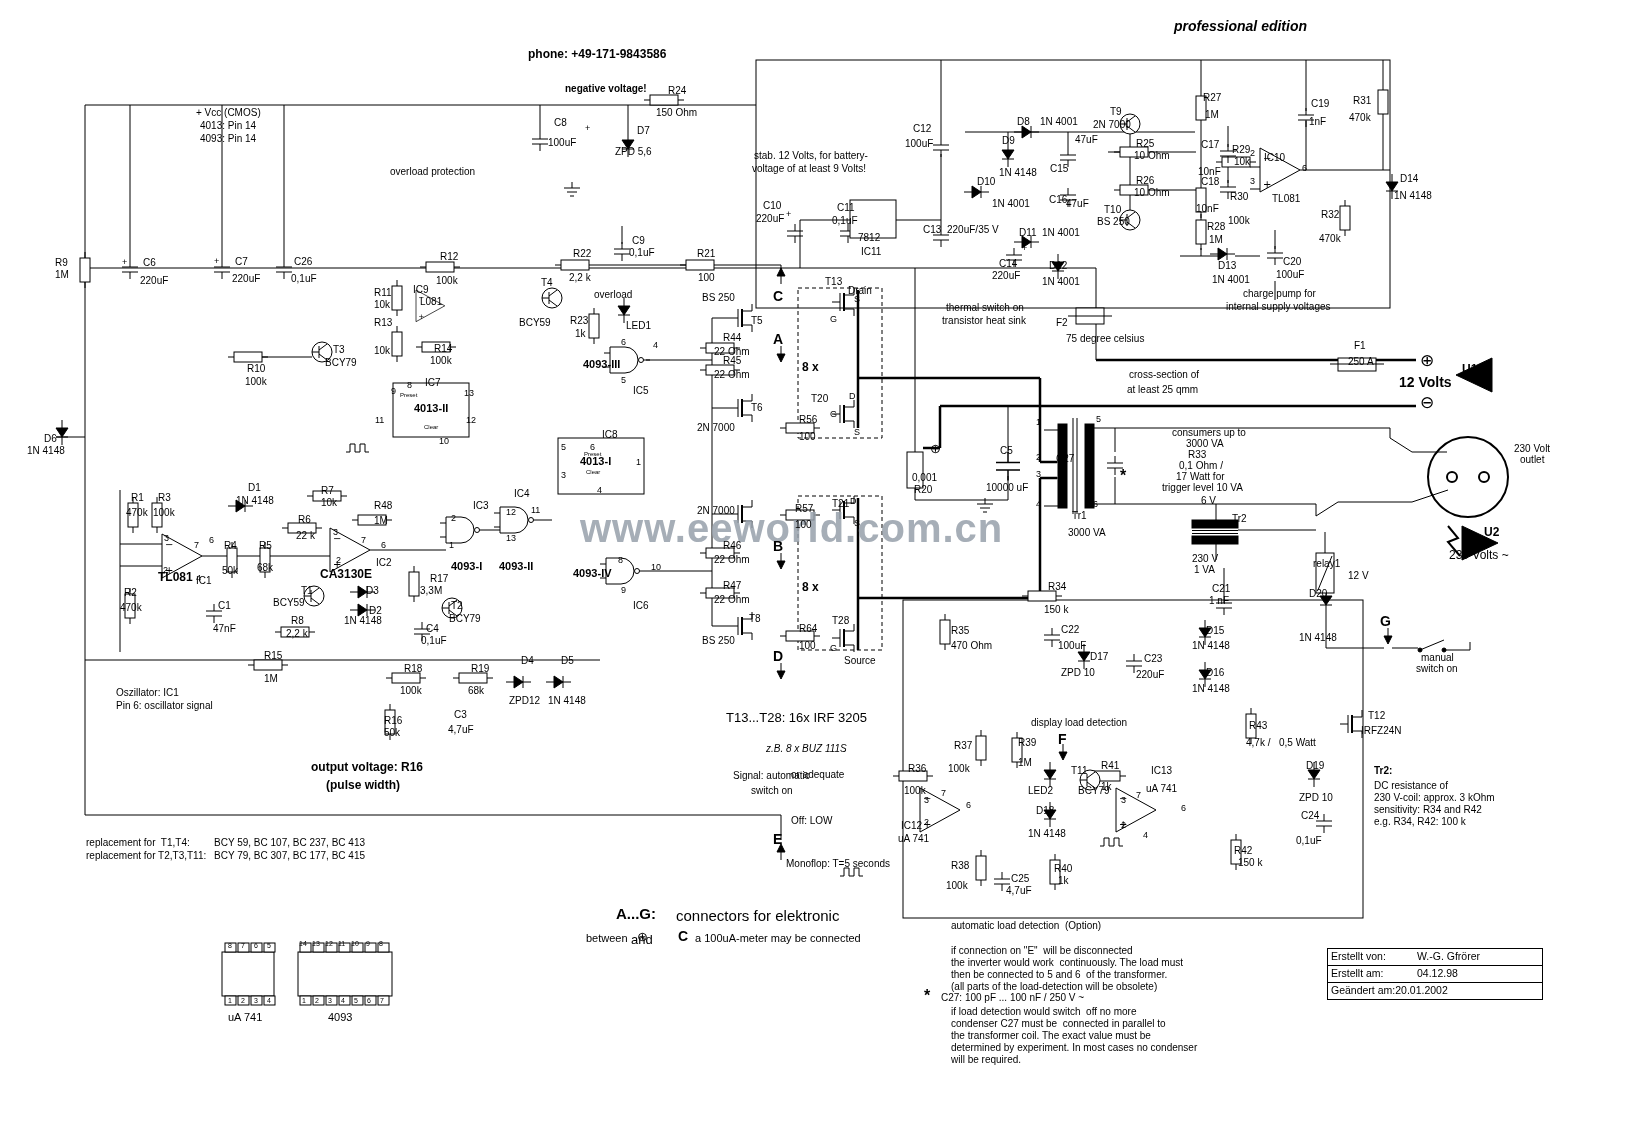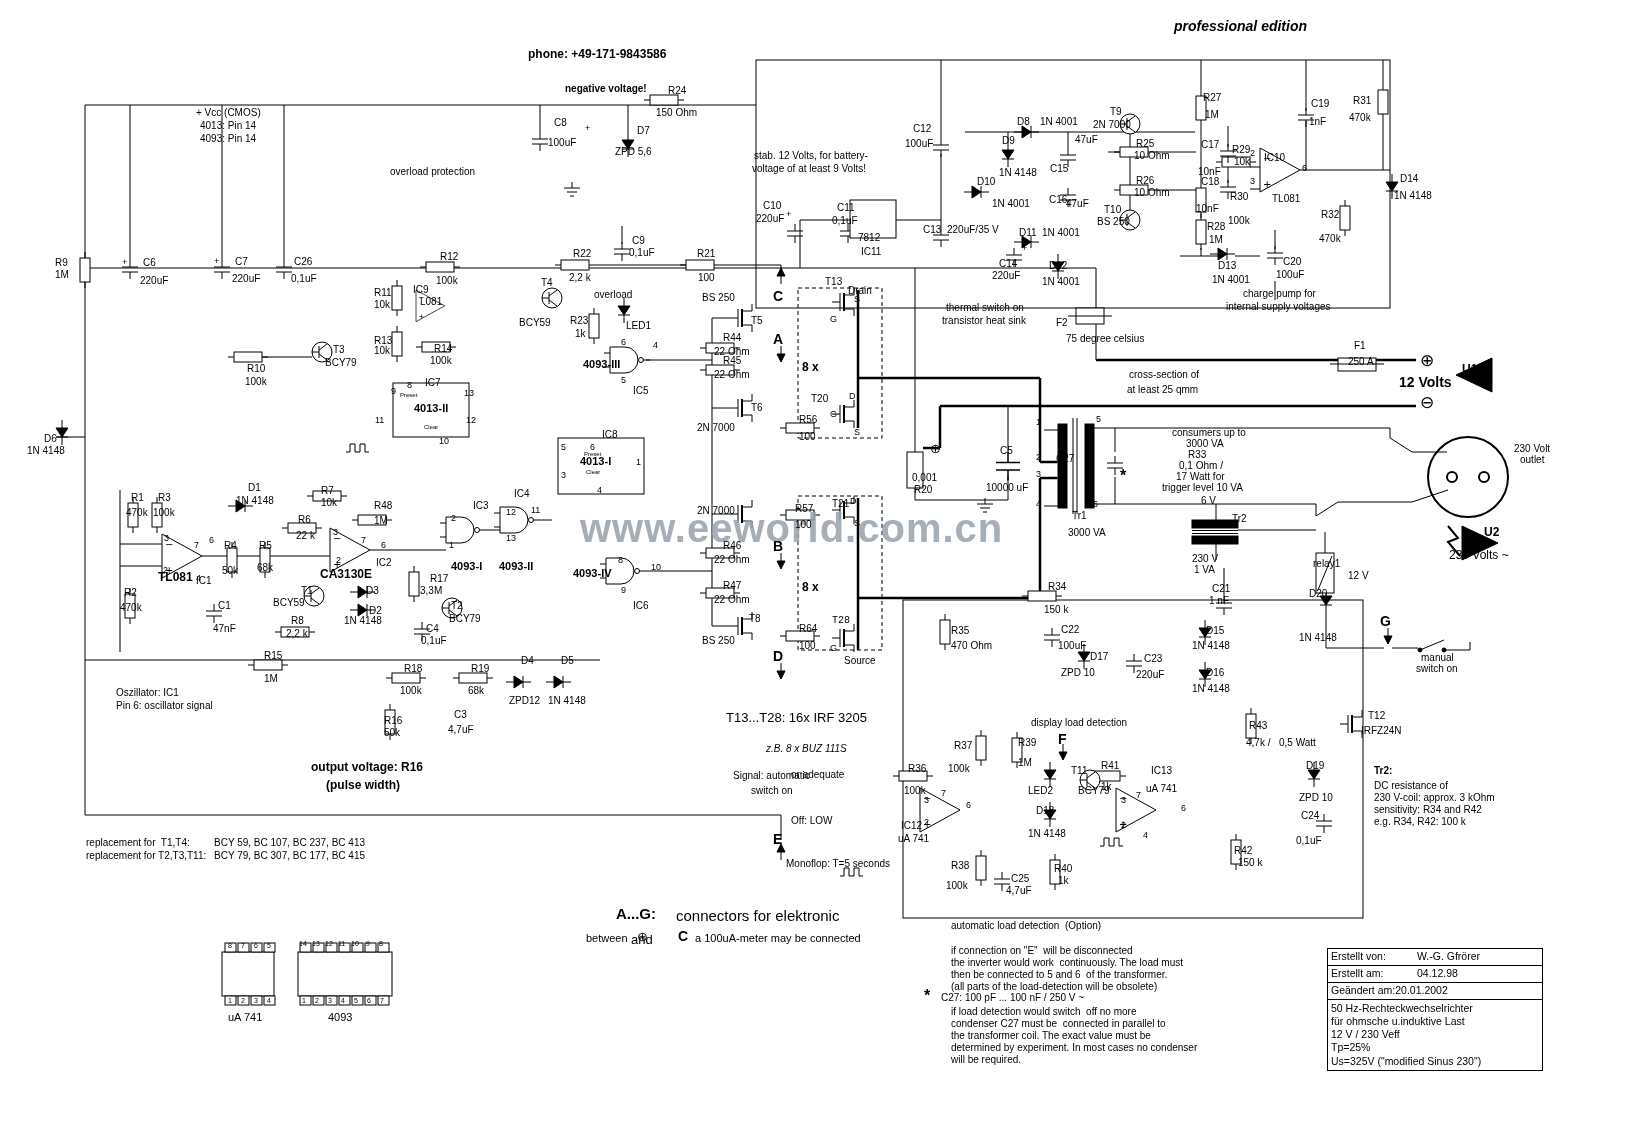--- a/index.html
+++ b/index.html
@@ -522,21 +522,21 @@
       <div class="lbl" style="left: 1420px; top: 352px; font-size: 17px;">⊕</div>
       <div class="lbl" style="left: 1420px; top: 394px; font-size: 17px;">⊖</div>
       <div class="lbl" style="left: 1129px; top: 370px;">cross-section of</div>
       <div class="lbl" style="left: 1127px; top: 385px;">at least 25 qmm</div>
       <div class="lbl" style="left: 374px; top: 288px;">R11</div>
       <div class="lbl" style="left: 374px; top: 300px;">10k</div>
       <div class="lbl" style="left: 413px; top: 285px;">IC9</div>
       <div class="lbl" style="left: 420px; top: 297px;">L081</div>
       <div class="lbl" style="left: 440px; top: 252px;">R12</div>
       <div class="lbl" style="left: 436px; top: 276px;">100k</div>
-      <div class="lbl" style="left: 374px; top: 336px;">R13</div>
+      <div class="lbl" style="left: 374px; top: 318px;">R13</div>
       <div class="lbl" style="left: 374px; top: 346px;">10k</div>
       <div class="lbl" style="left: 434px; top: 344px;">R14</div>
       <div class="lbl" style="left: 430px; top: 356px;">100k</div>
       <div class="lbl" style="left: 541px; top: 278px;">T4</div>
       <div class="lbl" style="left: 519px; top: 318px;">BCY59</div>
       <div class="lbl" style="left: 570px; top: 316px;">R23</div>
       <div class="lbl" style="left: 575px; top: 329px;">1k</div>
       <div class="lbl" style="left: 594px; top: 290px;">overload</div>
       <div class="lbl" style="left: 626px; top: 321px;">LED1</div>
       <div class="lbl" style="left: 425px; top: 378px;">IC7</div>
@@ -671,21 +671,21 @@
       <div class="lbl" style="left: 773px; top: 539px; font-size: 14px; font-weight: bold;">B</div>
       <div class="lbl" style="left: 723px; top: 541px;">R46</div>
       <div class="lbl" style="left: 714px; top: 555px;">22 Ohm</div>
       <div class="lbl" style="left: 802px; top: 581px; font-size: 12px; font-weight: bold;">8 x</div>
       <div class="lbl" style="left: 723px; top: 581px;">R47</div>
       <div class="lbl" style="left: 714px; top: 595px;">22 Ohm</div>
       <div class="lbl" style="left: 749px; top: 614px;">T8</div>
       <div class="lbl" style="left: 702px; top: 636px;">BS 250</div>
       <div class="lbl" style="left: 799px; top: 624px;">R64</div>
       <div class="lbl" style="left: 799px; top: 641px;">100</div>
-      <div class="lbl" style="left: 832px; top: 616px; font-family: Liberation Mono, monospace;">T28</div>
+      <div class="lbl" style="left: 832px; top: 616px;">T28</div>
       <div class="lbl" style="left: 830px; top: 644px; font-size: 9px;">G</div>
       <div class="lbl" style="left: 844px; top: 656px;">Source</div>
       <div class="lbl" style="left: 773px; top: 649px; font-size: 14px; font-weight: bold;">D</div>
       <div class="lbl" style="left: 726px; top: 711px; font-size: 13px;">T13...T28: 16x IRF 3205</div>
       <div class="lbl" style="left: 791px; top: 770px; text-align: right;">or adequate</div>
       <div class="lbl" style="left: 766px; top: 744px; font-style: italic;">z.B. 8 x BUZ 111S</div>
       <div class="lbl" style="left: 733px; top: 771px;">Signal: automatic</div>
       <div class="lbl" style="left: 751px; top: 786px;">switch on</div>
       <div class="lbl" style="left: 791px; top: 816px;">Off: LOW</div>
       <div class="lbl" style="left: 773px; top: 832px; font-size: 14px; font-weight: bold;">E</div>
@@ -847,22 +847,15 @@
       <span>W.-G. Gfrörer</span>
     </div>
     <div class="tb-row">
       <span class="tb-l">Erstellt am:</span>
       <span>04.12.98</span>
     </div>
     <div class="tb-row">
       <span>Geändert am:</span>
       <span>20.01.2002</span>
     </div>
-    <div class="tb-desc">
-      <div>50 Hz-Rechteckwechselrichter</div>
-      <div>für ohmsche u.induktive Last</div>
-      <div>12 V / 230 Veff</div>
-      <div>Tp=25%</div>
-      <div>Us=325V ("modified Sinus 230")</div>
-    </div>
   </div>
 
 </div>
 
 </body></html>

